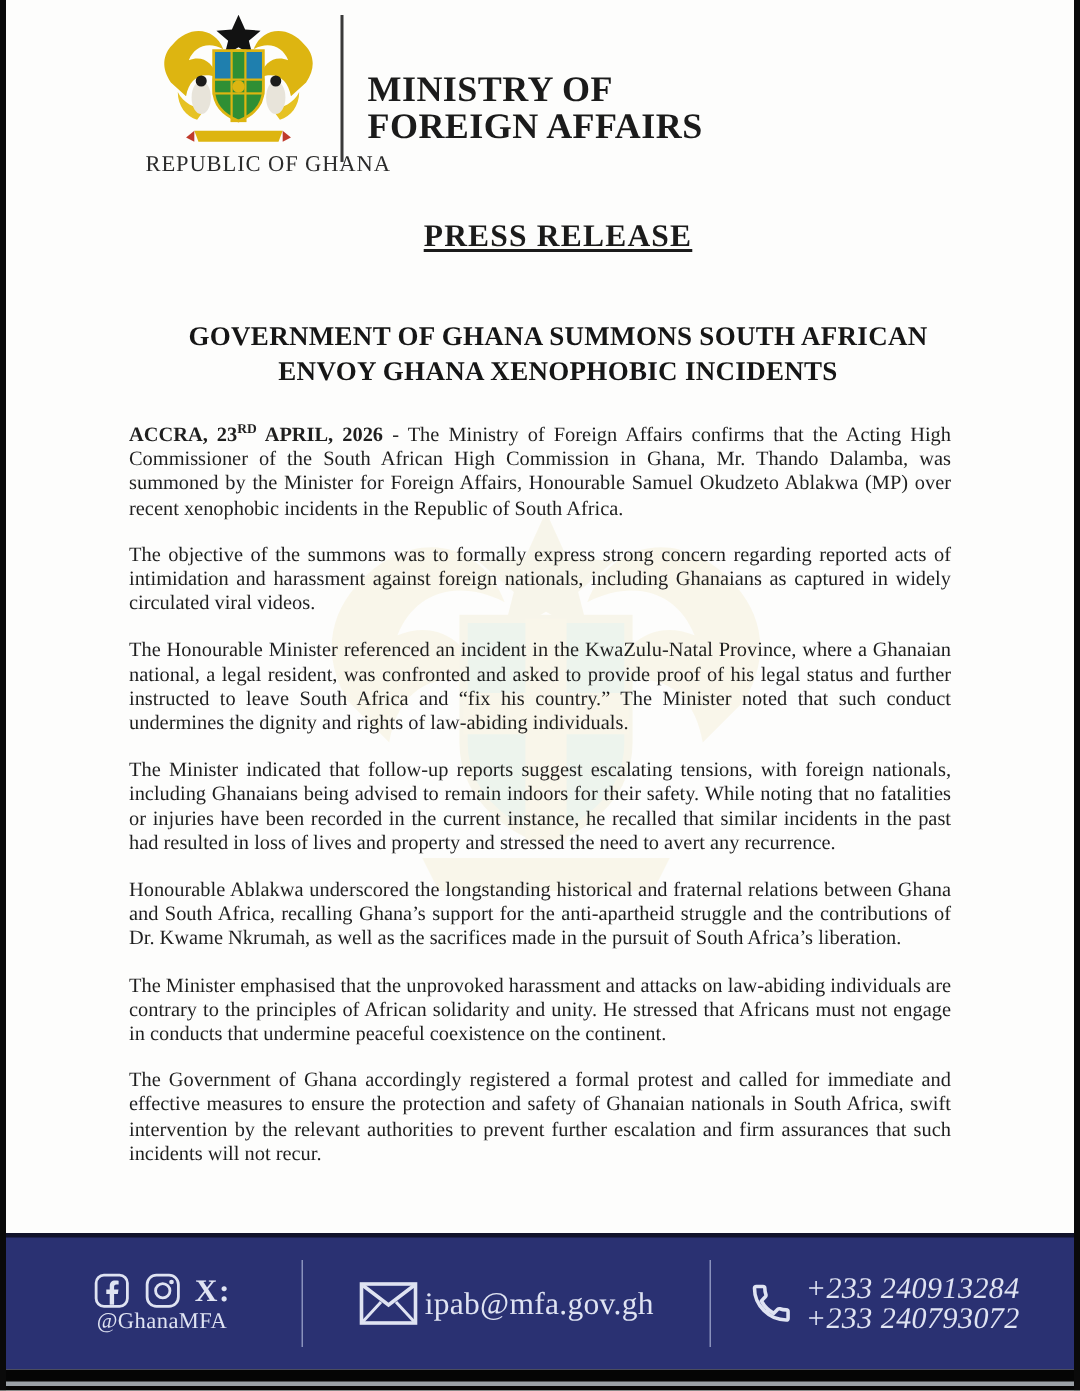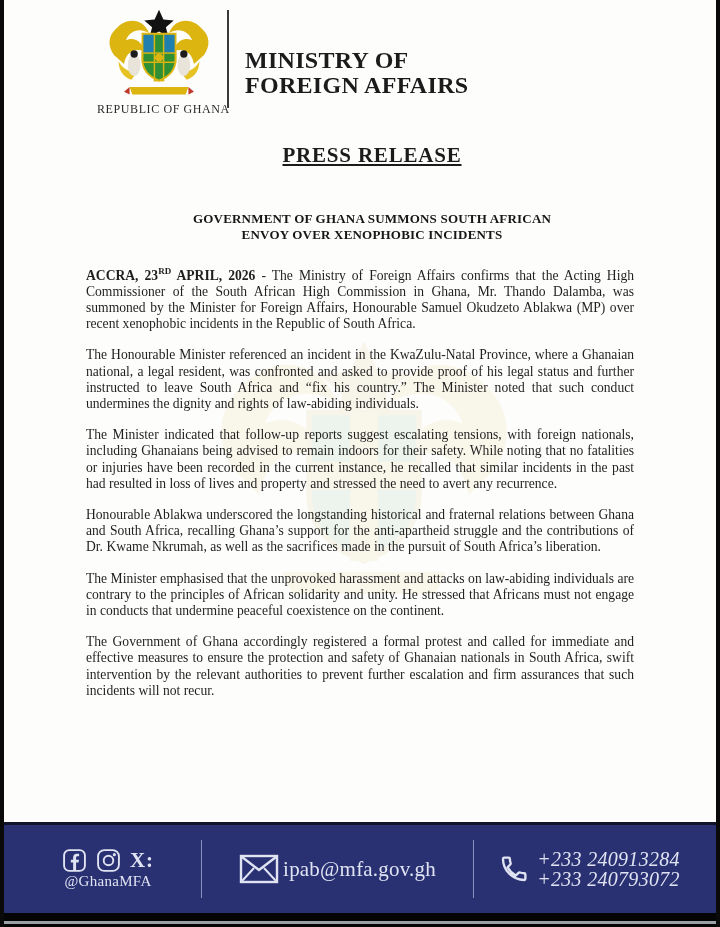--- a/index.html
+++ b/index.html
@@ -21,21 +21,21 @@
   .content{position:relative;z-index:1;}
 
   
   .header{
     display:flex;align-items:flex-start;justify-content:flex-start;
     padding:8px 0 0 93px;
   }
   .crest-block{width:124px;text-align:center;}
   .crest-block svg{width:118px;height:92px;display:block;margin:0 auto;}
   .seal-label{
-    font-size:12px;letter-spacing:0.6px;color:#2b2b2b;margin-top:2px;
+    font-size:15px;letter-spacing:0.6px;color:#2b2b2b;margin-top:2px;
     font-family:"Liberation Serif",serif;white-space:nowrap;
   }
   .header-divider{
     width:2px;background:#3a3a3a;height:98px;margin:2px 0 0 6px;
   }
   .ministry-title{
     margin:40px 0 0 16px;
     font-weight:bold;font-size:24px;line-height:1.06;color:#1b1b1b;
     letter-spacing:0.3px;
   }
@@ -43,21 +43,21 @@
   
   .press-release{
     text-align:center;margin-top:26px;margin-left:24px;
     font-size:21px;font-weight:bold;color:#1b1b1b;
     text-decoration:underline;letter-spacing:0.8px;
   }
 
   
   .headline{
     text-align:center;margin-top:43px;margin-left:24px;
-    font-size:13px;font-weight:bold;color:#161616;line-height:1.25;
+    font-size:18px;font-weight:bold;color:#161616;line-height:1.25;
     letter-spacing:0.2px;
   }
 
   
   .body-text{
     margin:24px 82px 0 82px;
     font-size:13.6px;line-height:16.2px;color:#1f1f1f;
     text-align:justify;
   }
   .body-text p{margin:0 0 15px 0;}
@@ -148,25 +148,26 @@
       <div class="ministry-title">
         <div>MINISTRY OF</div>
         <div>FOREIGN AFFAIRS</div>
       </div>
     </div>
 
     <div class="press-release">PRESS RELEASE</div>
 
     <div class="headline">
       <div>GOVERNMENT OF GHANA SUMMONS SOUTH AFRICAN</div>
-      <div>ENVOY OVER XENOPHOBIC INCIDENTS</div>
+      <div>ENVOY GHANA XENOPHOBIC INCIDENTS</div>
     </div>
 
     <div class="body-text">
       <p><span class="dateline"><span>ACCRA, 23</span><sup>RD</sup><span> APRIL, 2026 </span></span><span>- The Ministry of Foreign Affairs confirms that the Acting High Commissioner of the South African High Commission in Ghana, Mr. Thando Dalamba, was summoned by the Minister for Foreign Affairs, Honourable Samuel Okudzeto Ablakwa (MP) over recent xenophobic incidents in the Republic of South Africa.</span></p>
+      <p>The objective of the summons was to formally express strong concern regarding reported acts of intimidation and harassment against foreign nationals, including Ghanaians as captured in widely circulated viral videos.</p>
       <p>The Honourable Minister referenced an incident in the KwaZulu-Natal Province, where a Ghanaian national, a legal resident, was confronted and asked to provide proof of his legal status and further instructed to leave South Africa and “fix his country.” The Minister noted that such conduct undermines the dignity and rights of law-abiding individuals.</p>
       <p>The Minister indicated that follow-up reports suggest escalating tensions, with foreign nationals, including Ghanaians being advised to remain indoors for their safety. While noting that no fatalities or injuries have been recorded in the current instance, he recalled that similar incidents in the past had resulted in loss of lives and property and stressed the need to avert any recurrence.</p>
       <p>Honourable Ablakwa underscored the longstanding historical and fraternal relations between Ghana and South Africa, recalling Ghana’s support for the anti-apartheid struggle and the contributions of Dr. Kwame Nkrumah, as well as the sacrifices made in the pursuit of South Africa’s liberation.</p>
       <p>The Minister emphasised that the unprovoked harassment and attacks on law-abiding individuals are contrary to the principles of African solidarity and unity. He stressed that Africans must not engage in conducts that undermine peaceful coexistence on the continent.</p>
       <p>The Government of Ghana accordingly registered a formal protest and called for immediate and effective measures to ensure the protection and safety of Ghanaian nationals in South Africa, swift intervention by the relevant authorities to prevent further escalation and firm assurances that such incidents will not recur.</p>
     </div>
 
   </div>
 
   <div class="footer">

